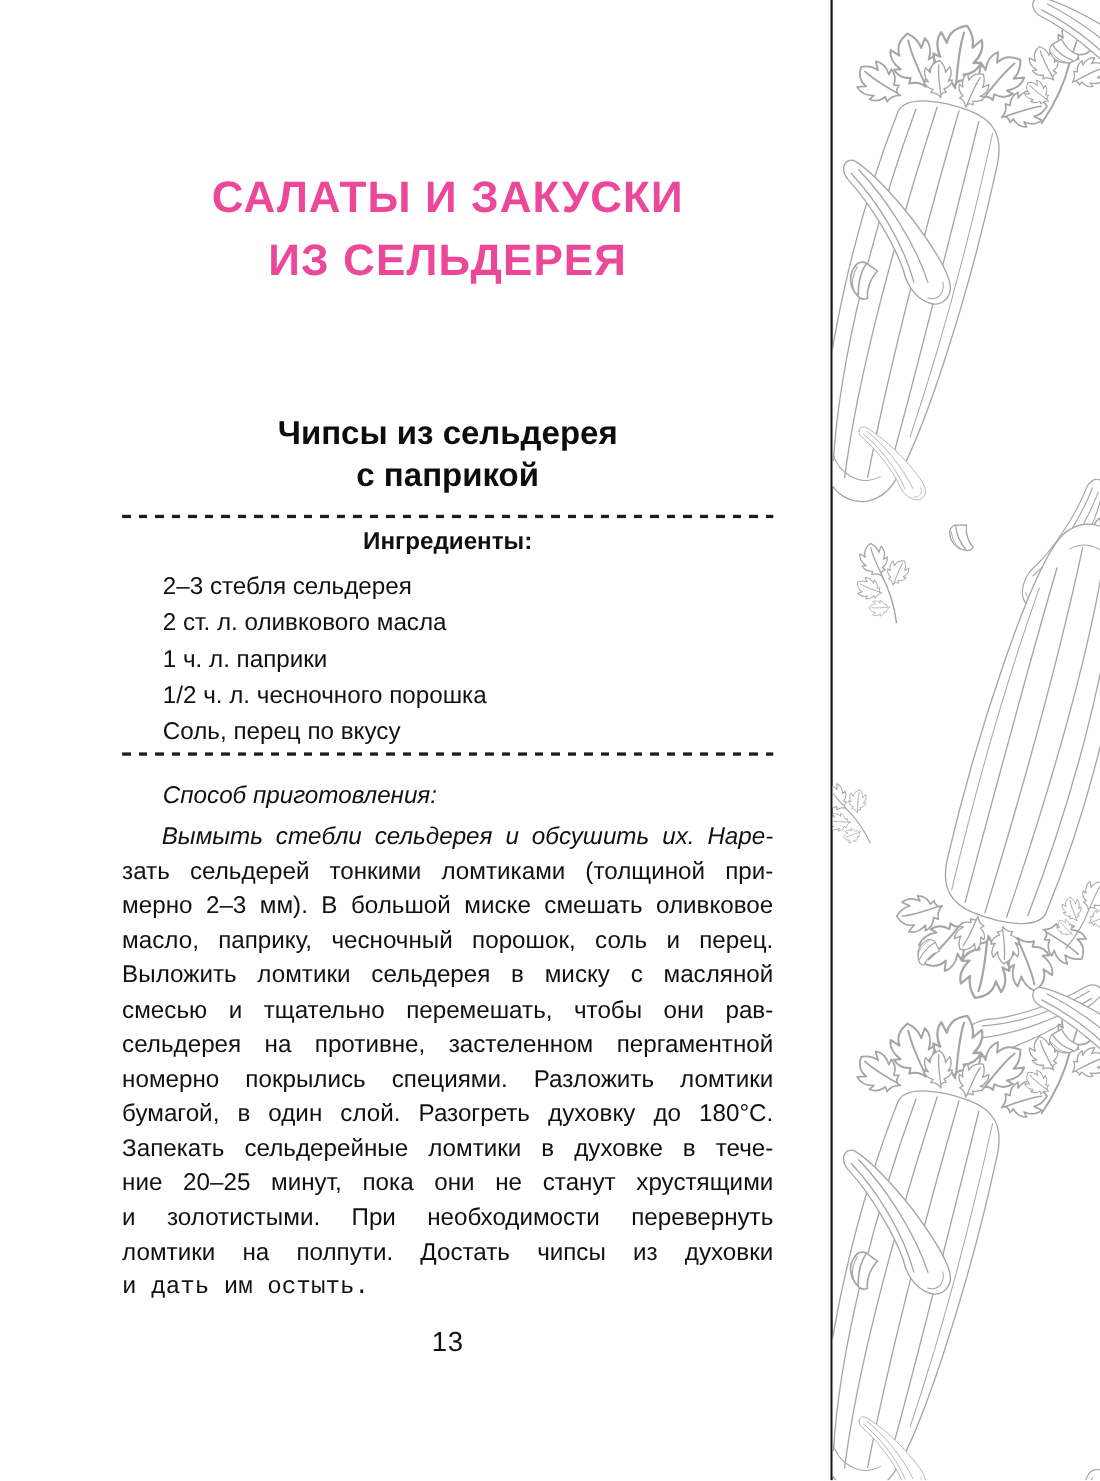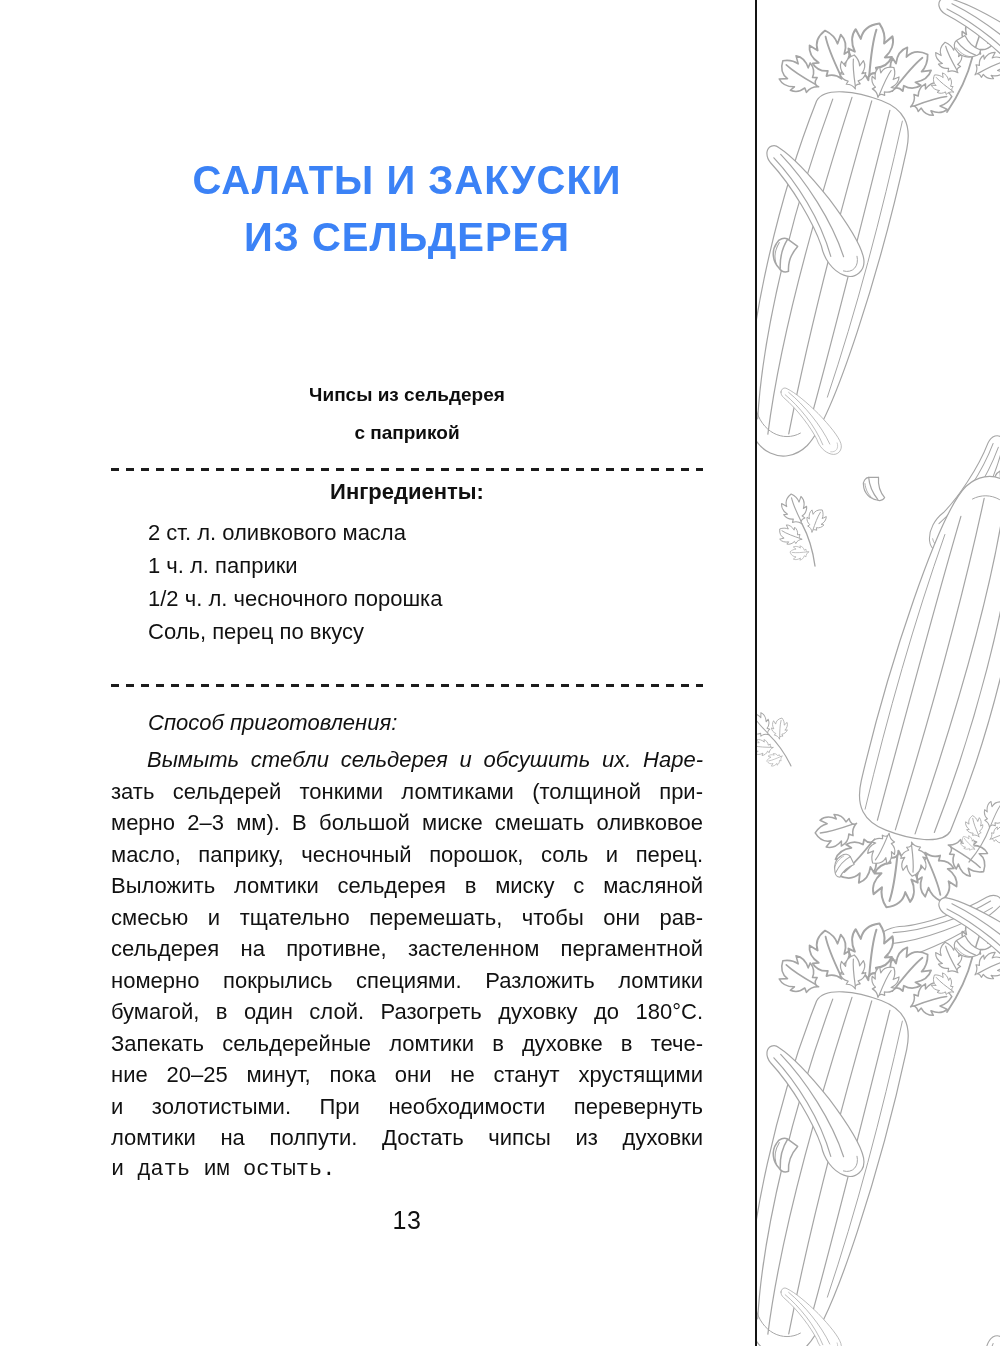--- a/index.html
+++ b/index.html
@@ -4,24 +4,24 @@
 <style>
   html,body{margin:0;padding:0;background:#ffffff;}
   .page{
     position:relative;width:1000px;height:1346px;background:#ffffff;
     overflow:hidden;font-family:"Liberation Sans",sans-serif;color:#111;
   }
   .content{position:absolute;left:0;top:0;width:755px;height:1346px;}
   .block{position:absolute;left:111px;width:592px;}
   .chapter-title{
     top:152px;text-align:center;font-size:40px;line-height:57px;
-    font-weight:bold;letter-spacing:1px;color:#3b82f6;
+    font-weight:bold;letter-spacing:1px;color:#ec4899;
   }
   .recipe-title{
-    top:376px;text-align:center;font-size:19px;line-height:38px;
+    top:376px;text-align:center;font-size:30px;line-height:38px;
     font-weight:bold;color:#0d0d0d;
   }
   .divider{
     height:2.5px;
     background:repeating-linear-gradient(90deg,#1c1c1c 0 8px,transparent 8px 15px);
   }
   .divider.top{top:468px;}
   .divider.bottom{top:684px;}
   .ing-header{top:479px;text-align:center;font-size:22px;font-weight:bold;}
   .ing-list{top:516px;padding-left:37px;box-sizing:border-box;font-size:22px;line-height:33px;}
@@ -56,20 +56,21 @@
     <div class="block recipe-title">
       <div>Чипсы из сельдерея</div>
       <div>с паприкой</div>
     </div>
 
     <div class="block divider top"></div>
 
     <div class="block ing-header">Ингредиенты:</div>
 
     <div class="block ing-list">
+      <div class="ing-item">2–3 стебля сельдерея</div>
       <div class="ing-item">2 ст. л. оливкового масла</div>
       <div class="ing-item">1 ч. л. паприки</div>
       <div class="ing-item">1/2 ч. л. чесночного порошка</div>
       <div class="ing-item">Соль, перец по вкусу</div>
     </div>
 
     <div class="block divider bottom"></div>
 
     <div class="method-header">Способ приготовления:</div>
 

